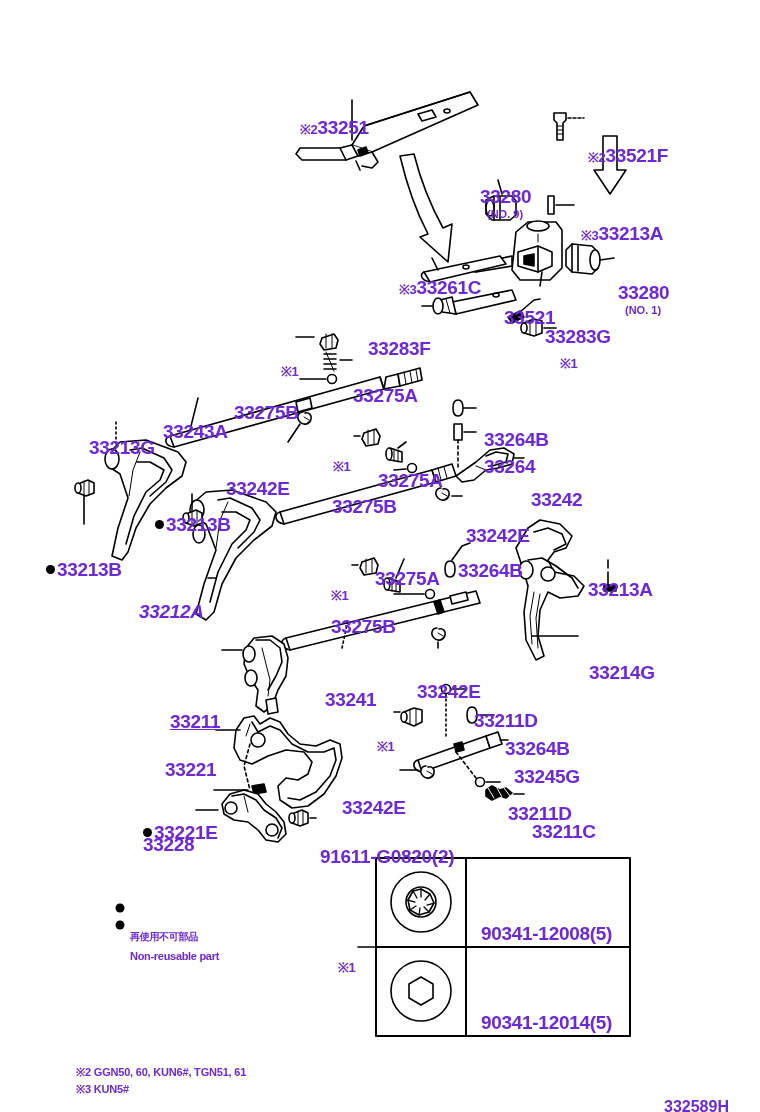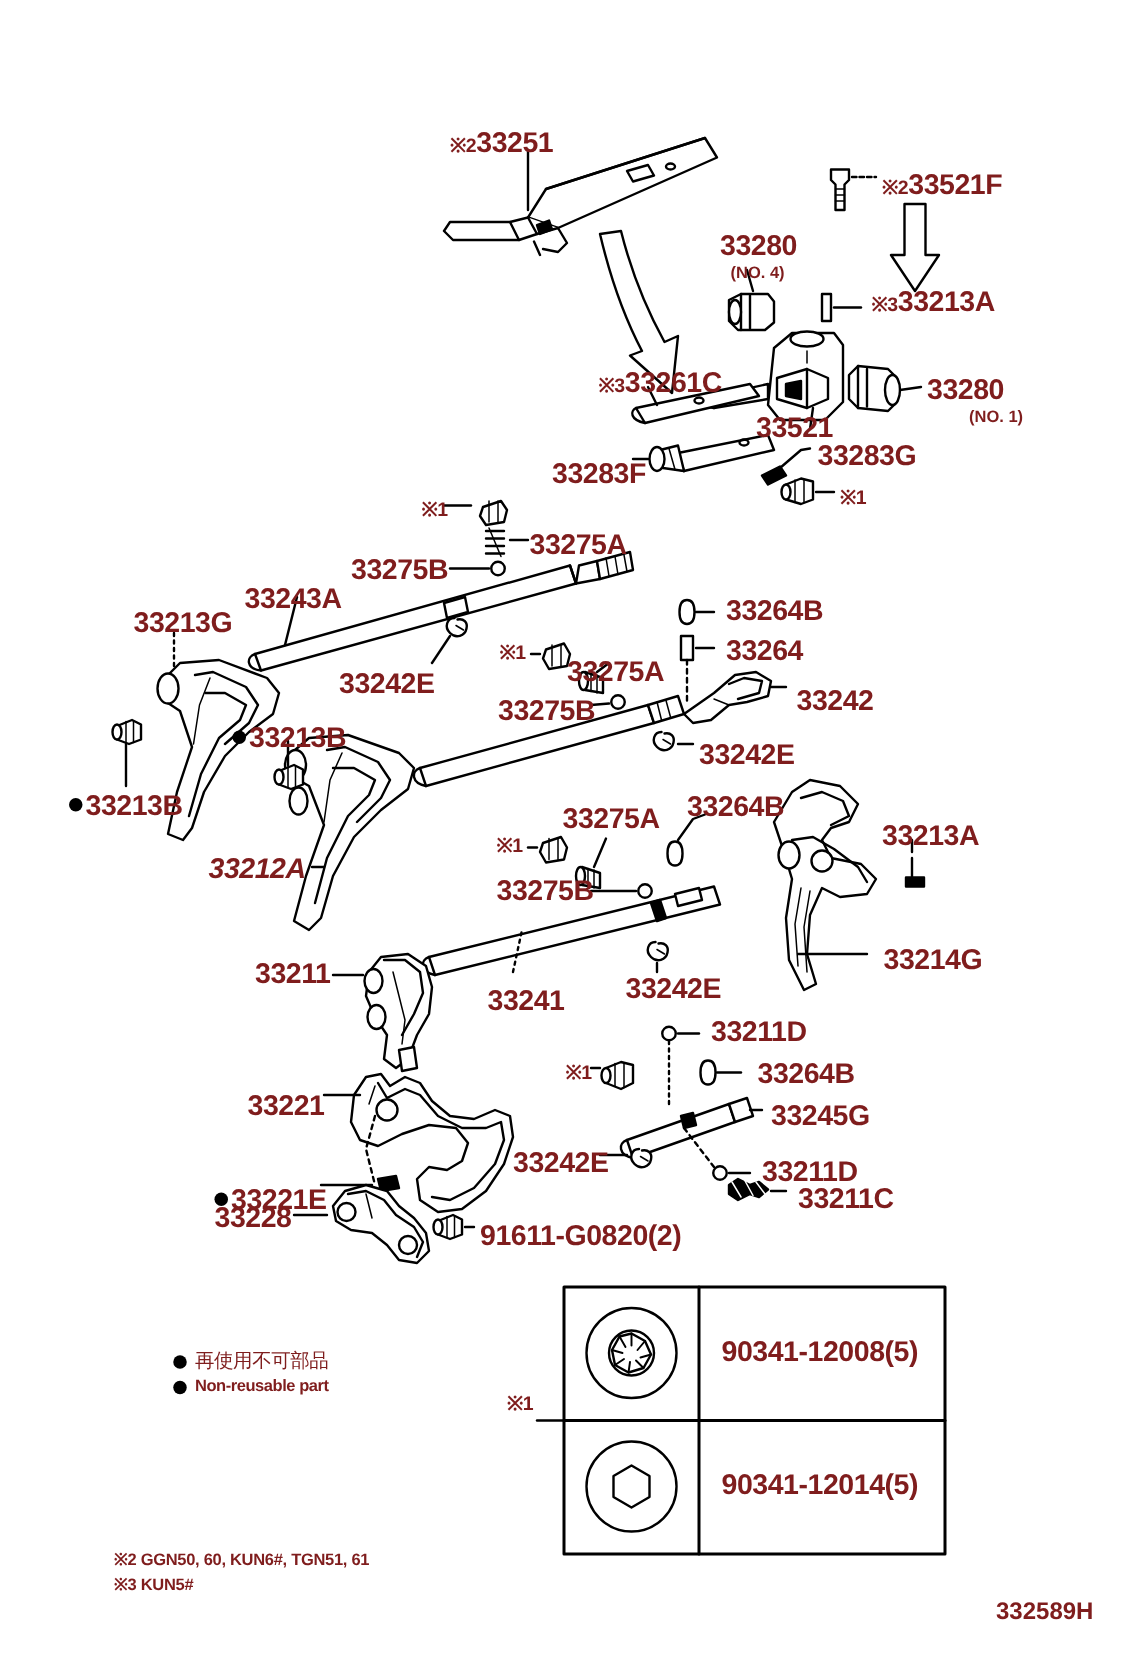--- a/index.html
+++ b/index.html
@@ -18,42 +18,43 @@
   #art {
     position: absolute;
     left: 0; top: 0;
     width: 760px;
     height: 1112px;
   }
   .lbl {
     position: absolute;
     font-family: "Liberation Sans", sans-serif;
     font-weight: bold;
-    color: #7f1d1d;
+    color: #6d28d9;
     white-space: nowrap;
     letter-spacing: -0.3px;
     line-height: 1;
+    margin-top: 32px;
   }
   .lbl.n {            
     font-size: 19px;
   }
   .lbl.sub {          
     font-size: 11px;
     letter-spacing: 0px;
   }
   .lbl.note {         
     font-size: 13px;
     font-weight: bold;
   }
   .lbl.tbl {
     font-size: 19px;
   }
   .lbl.legend-jp {
-    font-size: 13px;
-    font-weight: normal;
+    font-size: 10px;
+    font-weight: bold;
     text-align: right;
   }
   .lbl.legend-en {
     font-size: 11px;
     font-weight: bold;
   }
   .lbl.foot {
     font-size: 11px;
     font-weight: bold;
     letter-spacing: -0.2px;
@@ -453,25 +454,25 @@
 
       <path d="M 358 947 L 376 947" stroke-width="1.6"></path>
 
     </g>
   </svg>
 
   <div id="labels-layer">
       <div class="lbl n" style="left: 300px; top: 86px;"><span class="note" style="font-size: 13px;">※2</span><span>33251</span></div>
       <div class="lbl n" style="left: 588px; top: 114px;"><span class="note" style="font-size: 13px;">※2</span><span>33521F</span></div>
       <div class="lbl n" style="left: 480px; top: 155px;"><span>33280</span></div>
-      <div class="lbl sub" style="left: 487px; top: 177px;"><span>(NO. 4)</span></div>
+      <div class="lbl sub" style="left: 487px; top: 177px;"><span>(NO. 9)</span></div>
       <div class="lbl n" style="left: 581px; top: 192px;"><span class="note" style="font-size: 13px;">※3</span><span>33213A</span></div>
       <div class="lbl n" style="left: 399px; top: 246px;"><span class="note" style="font-size: 13px;">※3</span><span>33261C</span></div>
       <div class="lbl n" style="left: 618px; top: 251px;"><span>33280</span></div>
-      <div class="lbl sub" style="left: 646px; top: 273px;"><span>(NO. 1)</span></div>
+      <div class="lbl sub" style="left: 625px; top: 273px;"><span>(NO. 1)</span></div>
       <div class="lbl n" style="left: 504px; top: 276px;"><span>33521</span></div>
       <div class="lbl n" style="left: 545px; top: 295px;"><span>33283G</span></div>
       <div class="lbl n" style="left: 368px; top: 307px;"><span>33283F</span></div>
       <div class="lbl n" style="left: 353px; top: 354px;"><span>33275A</span></div>
       <div class="lbl n" style="left: 234px; top: 371px;"><span>33275B</span></div>
       <div class="lbl n" style="left: 163px; top: 390px;"><span>33243A</span></div>
       <div class="lbl n" style="left: 89px; top: 406px;"><span>33213G</span></div>
       <div class="lbl n" style="left: 484px; top: 398px;"><span>33264B</span></div>
       <div class="lbl n" style="left: 484px; top: 425px;"><span>33264</span></div>
       <div class="lbl n" style="left: 378px; top: 439px;"><span>33275A</span></div>
@@ -480,21 +481,21 @@
       <div class="lbl n" style="left: 531px; top: 458px;"><span>33242</span></div>
       <div class="lbl n" style="left: 466px; top: 494px;"><span>33242E</span></div>
       <div class="lbl n" style="left: 155px; top: 483px;"><span class="bullet"></span><span>33213B</span></div>
       <div class="lbl n" style="left: 46px; top: 528px;"><span class="bullet"></span><span>33213B</span></div>
       <div class="lbl n" style="left: 375px; top: 537px;"><span>33275A</span></div>
       <div class="lbl n" style="left: 458px; top: 529px;"><span>33264B</span></div>
       <div class="lbl n" style="left: 588px; top: 548px;"><span>33213A</span></div>
       <div class="lbl n" style="left: 331px; top: 585px;"><span>33275B</span></div>
       <div class="lbl n" style="left: 139px; top: 570px; font-style: italic;"><span>33212A</span></div>
       <div class="lbl n" style="left: 589px; top: 631px;"><span>33214G</span></div>
-      <div class="lbl n" style="left: 170px; top: 640px;"><span>33211</span></div>
+      <div class="lbl n" style="left: 170px; top: 680px; text-decoration: underline;"><span>33211</span></div>
       <div class="lbl n" style="left: 325px; top: 658px;"><span>33241</span></div>
       <div class="lbl n" style="left: 417px; top: 650px;"><span>33242E</span></div>
       <div class="lbl n" style="left: 474px; top: 679px;"><span>33211D</span></div>
       <div class="lbl n" style="left: 505px; top: 707px;"><span>33264B</span></div>
       <div class="lbl n" style="left: 165px; top: 728px; text-align: right;"><span>33221</span></div>
       <div class="lbl n" style="left: 514px; top: 735px;"><span>33245G</span></div>
       <div class="lbl n" style="left: 143px; top: 791px;"><span class="bullet"></span><span>33221E</span></div>
       <div class="lbl n" style="left: 342px; top: 766px;"><span>33242E</span></div>
       <div class="lbl n" style="left: 508px; top: 772px;"><span>33211D</span></div>
       <div class="lbl n" style="left: 532px; top: 790px;"><span>33211C</span></div>

